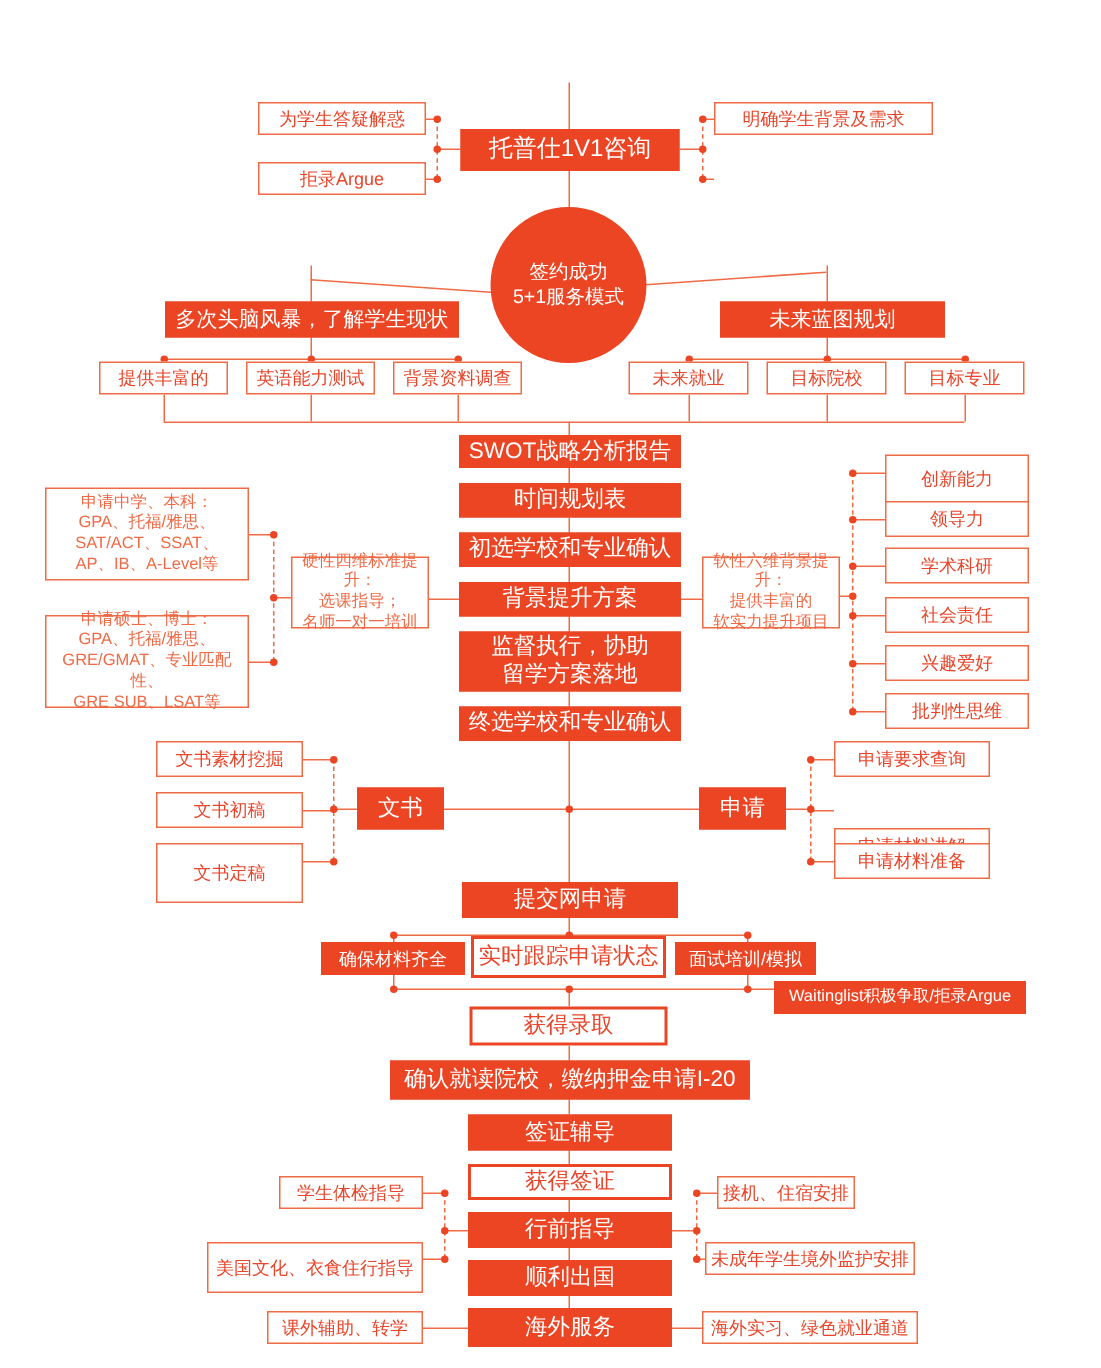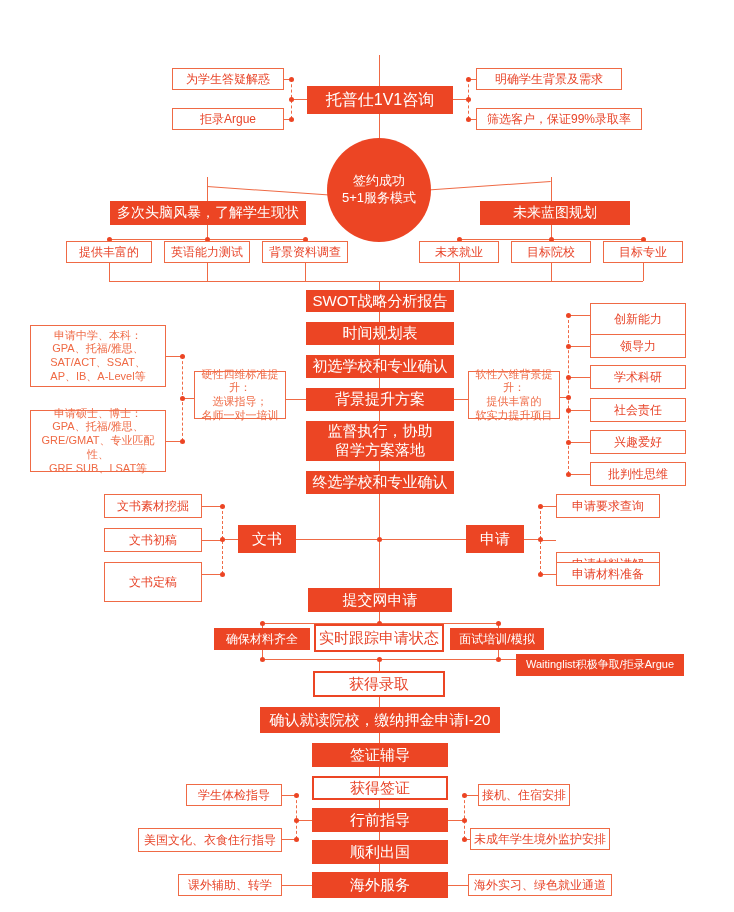--- a/index.html
+++ b/index.html
@@ -39,21 +39,20 @@
 
 <div id="canvas">
 
   <div class="ln v" style="left:379px;top:55px;height:31px;"></div>
 
   <div class="node fill t16" style="left:307px;top:86px;width:146px;height:28px;">托普仕1V1咨询</div>
 
   <div class="node outline t12" style="left:172px;top:68px;width:112px;height:22px;">为学生答疑解惑</div>
   <div class="node outline t12" style="left:172px;top:108px;width:112px;height:22px;">拒录Argue</div>
   <div class="node outline t12" style="left:476px;top:68px;width:146px;height:22px;">明确学生背景及需求</div>
-  <div class="node outline t12" style="left:476px;top:108px;width:166px;height:22px;">筛选客户，保证99%录取率</div>
 
   <div class="dash-v" style="left:291px;top:79px;height:40px;"></div>
   <div class="ln h" style="left:284px;top:79px;width:8px;"></div>
   <div class="ln h" style="left:284px;top:119px;width:8px;"></div>
   <div class="ln h" style="left:291px;top:99px;width:16px;"></div>
   <div class="dot" style="left:289px;top:77px;"></div>
   <div class="dot" style="left:289px;top:97px;"></div>
   <div class="dot" style="left:289px;top:117px;"></div>
 
   <div class="dash-v" style="left:468px;top:79px;height:40px;"></div>
@@ -247,21 +246,21 @@
 
   <div class="node fill t15" style="left:312px;top:743px;width:136px;height:24px;">签证辅导</div>
   <div class="ln v" style="left:379px;top:767px;height:9px;"></div>
 
   <div class="node outline-strong t15" style="left:312px;top:776px;width:136px;height:24px;">获得签证</div>
   <div class="ln v" style="left:379px;top:800px;height:8px;"></div>
 
   <div class="node fill t15" style="left:312px;top:808px;width:136px;height:24px;">行前指导</div>
 
   <div class="node outline t12" style="left:186px;top:784px;width:96px;height:22px;">学生体检指导</div>
-  <div class="node outline t12" style="left:138px;top:828px;width:144px;height:24px;font-family:Liberation Serif, serif;">美国文化、衣食住行指导</div>
+  <div class="node outline t12" style="left:138px;top:828px;width:144px;height:34px;font-family:Liberation Serif, serif;">美国文化、衣食住行指导</div>
   <div class="node outline t12" style="left:478px;top:784px;width:92px;height:22px;">接机、住宿安排</div>
   <div class="node outline t12" style="left:470px;top:828px;width:140px;height:22px;">未成年学生境外监护安排</div>
 
   <div class="dash-v" style="left:296px;top:795px;height:44px;"></div>
   <div class="ln h" style="left:282px;top:795px;width:14px;"></div>
   <div class="ln h" style="left:282px;top:839px;width:14px;"></div>
   <div class="ln h" style="left:296px;top:820px;width:16px;"></div>
   <div class="dot" style="left:294px;top:793px;"></div>
   <div class="dot" style="left:294px;top:818px;"></div>
   <div class="dot" style="left:294px;top:837px;"></div>

